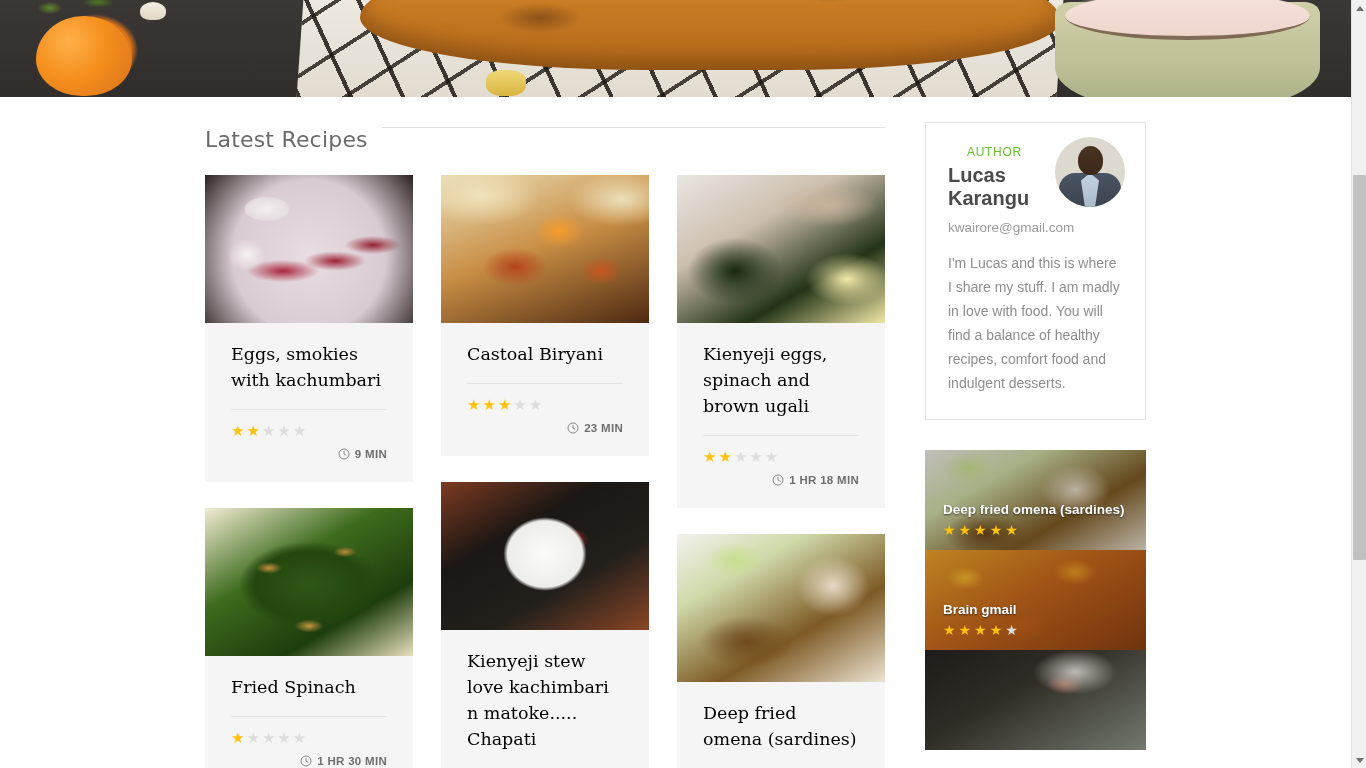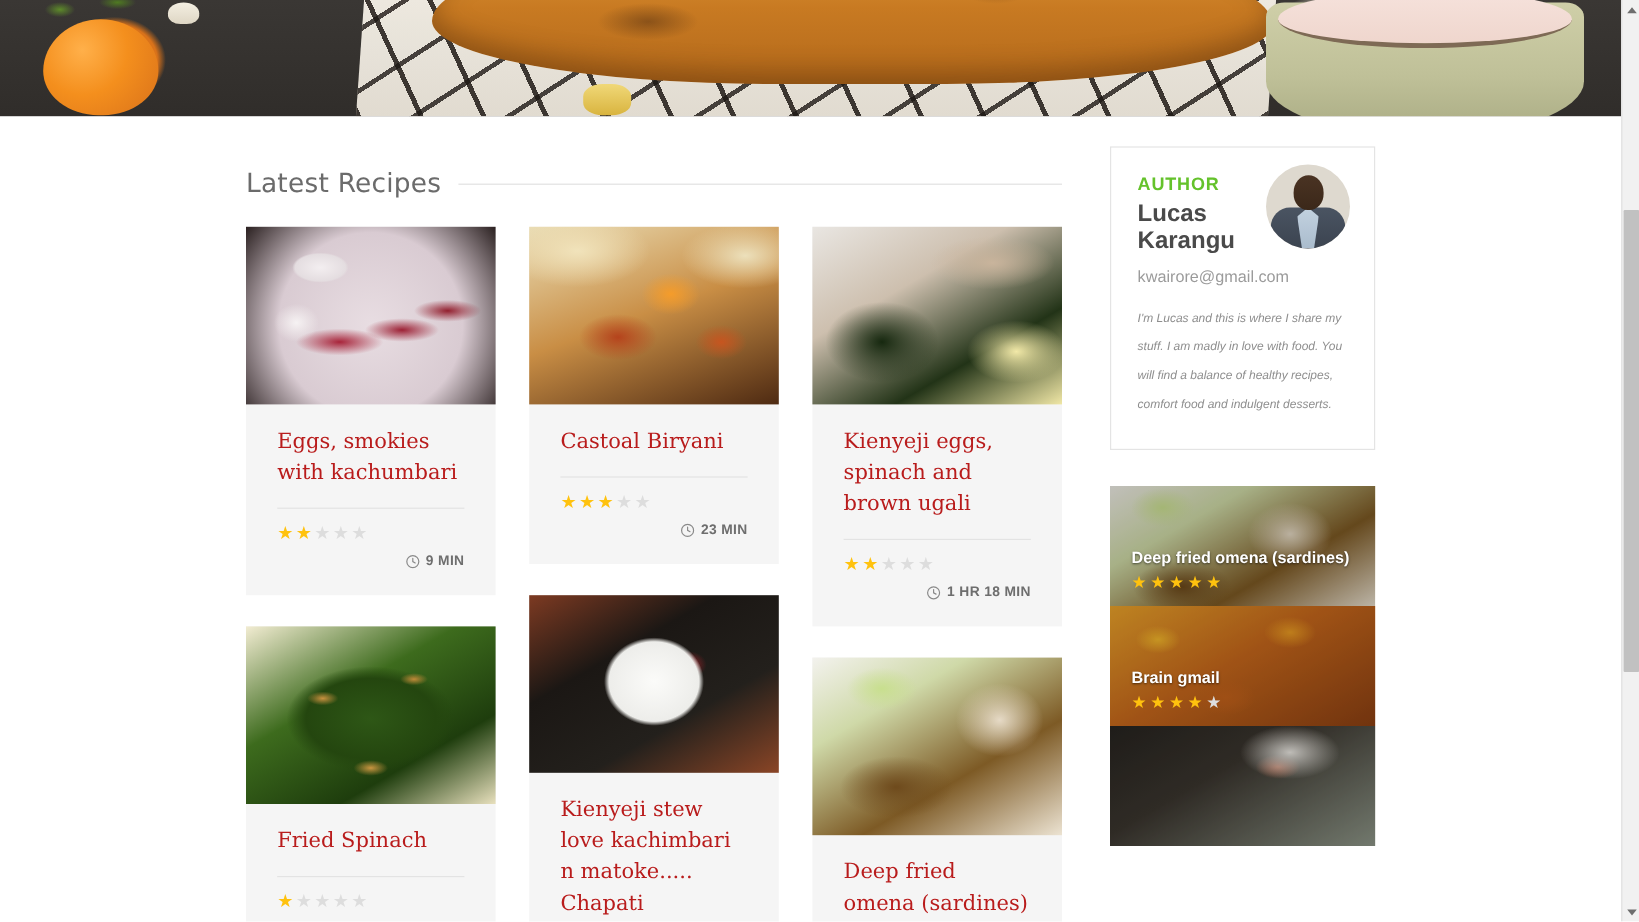--- a/index.html
+++ b/index.html
@@ -79,21 +79,21 @@
   }
 
   
   .content {
     position: absolute; left: 0; top: 97px;
     width: 1351px; height: 671px;
     background: #ffffff;
   }
 
   .section-head {
-    display: flex; align-items: center; gap: 14px; margin-top: 14px;
+    display: flex; align-items: flex-start; gap: 14px;
   }
   .section-title {
     font-size: 22px; color: #6b6b6b; font-weight: 400;
     font-family: "DejaVu Sans", sans-serif;
     white-space: nowrap; letter-spacing: .2px;
   }
   .section-rule { flex: 1; height: 1px; background: #e2e2e2; }
 
   
   .main-col {
@@ -104,47 +104,47 @@
     background: #f5f5f5;
     break-inside: avoid;
     margin-bottom: 26px;
     display: inline-block; width: 100%;
     vertical-align: top;
   }
   .card-photo { width: 100%; height: 148px; display: block; position: relative; overflow: hidden; }
   .card-body { padding: 18px 26px 22px 26px; }
   .card-title {
     font-family: "DejaVu Serif", serif;
-    font-size: 17.5px; line-height: 26px; color: #b91c1c; font-weight: 400;
+    font-size: 17.5px; line-height: 26px; color: #000000; font-weight: 400;
   }
   .card-sep { height: 1px; background: #e3e3e3; margin: 16px 0 12px 0; }
   .stars { font-size: 15px; letter-spacing: 2px; line-height: 18px; }
   .star-on { color: #ffc20e; }
   .star-off { color: #dddddd; }
   .card-time {
     display: flex; align-items: center; justify-content: flex-end; gap: 5px;
     margin-top: 8px; color: #6e6e6e; font-size: 11.5px; font-weight: bold; letter-spacing: .3px;
   }
   .clock-ico { width: 12px; height: 12px; flex: 0 0 12px; }
 
   
   .side-col { position: absolute; left: 925px; top: 25px; width: 221px; }
   .author-card {
     border: 1px solid #e4e4e4; background: #fff;
     padding: 22px 22px 24px 22px; position: relative;
   }
   .author-kicker {
-    color: #64c22b; font-size: 15px; font-weight: bold; letter-spacing: .7px;
+    color: #64c22b; font-size: 12px; font-weight: normal; letter-spacing: .7px; margin-left: 19px;
   }
   .author-name {
     font-size: 20px; font-weight: bold; color: #4a4a4a; line-height: 23px;
     margin-top: 5px; max-width: 110px;
   }
   .author-mail { color: #9b9b9b; font-size: 13.5px; margin-top: 10px; }
-  .author-bio { color: #8e8e8e; font-size: 10px; line-height: 24px; margin-top: 16px; font-style: italic; }
+  .author-bio { color: #8e8e8e; font-size: 14px; line-height: 24px; margin-top: 16px; }
   .avatar {
     position: absolute; right: 20px; top: 14px;
     width: 70px; height: 70px; border-radius: 50%; overflow: hidden;
     background: #ded9cf;
   }
   .av-head {
     position: absolute; left: 23px; top: 9px; width: 25px; height: 29px;
     border-radius: 50% 50% 46% 46%;
     background: linear-gradient(180deg, #4a3323 0%, #3b2819 100%);
   }

